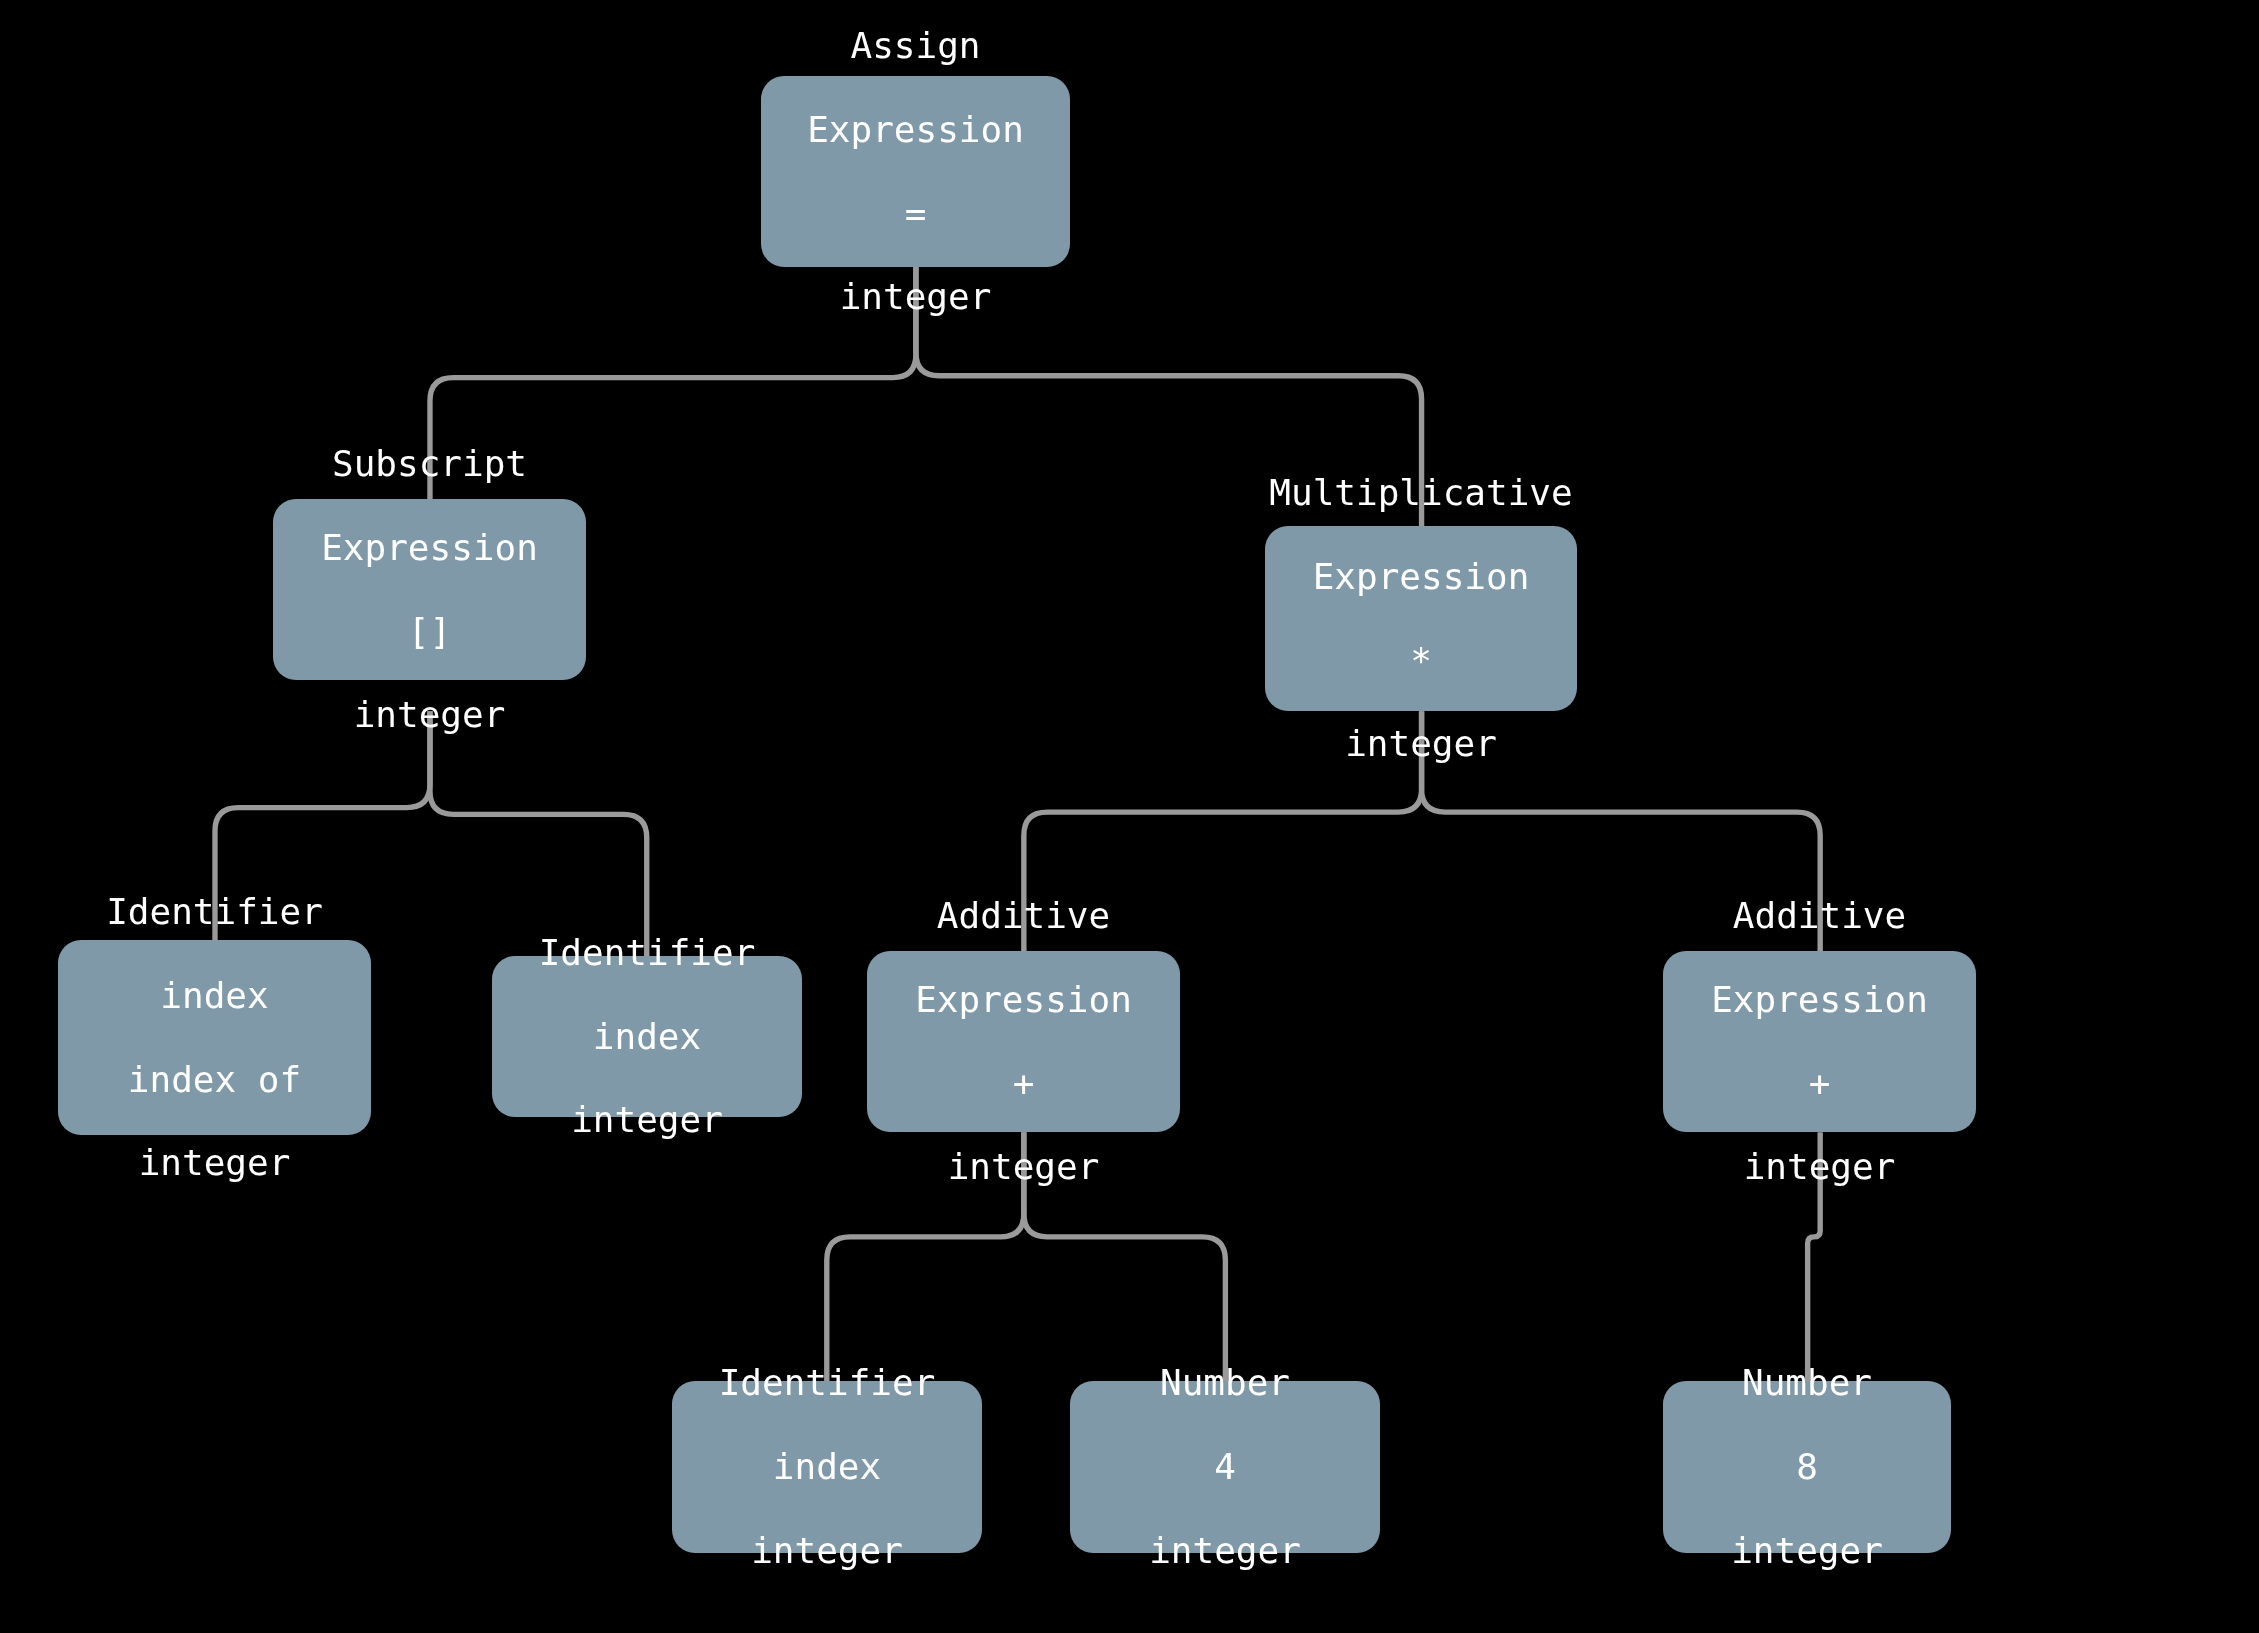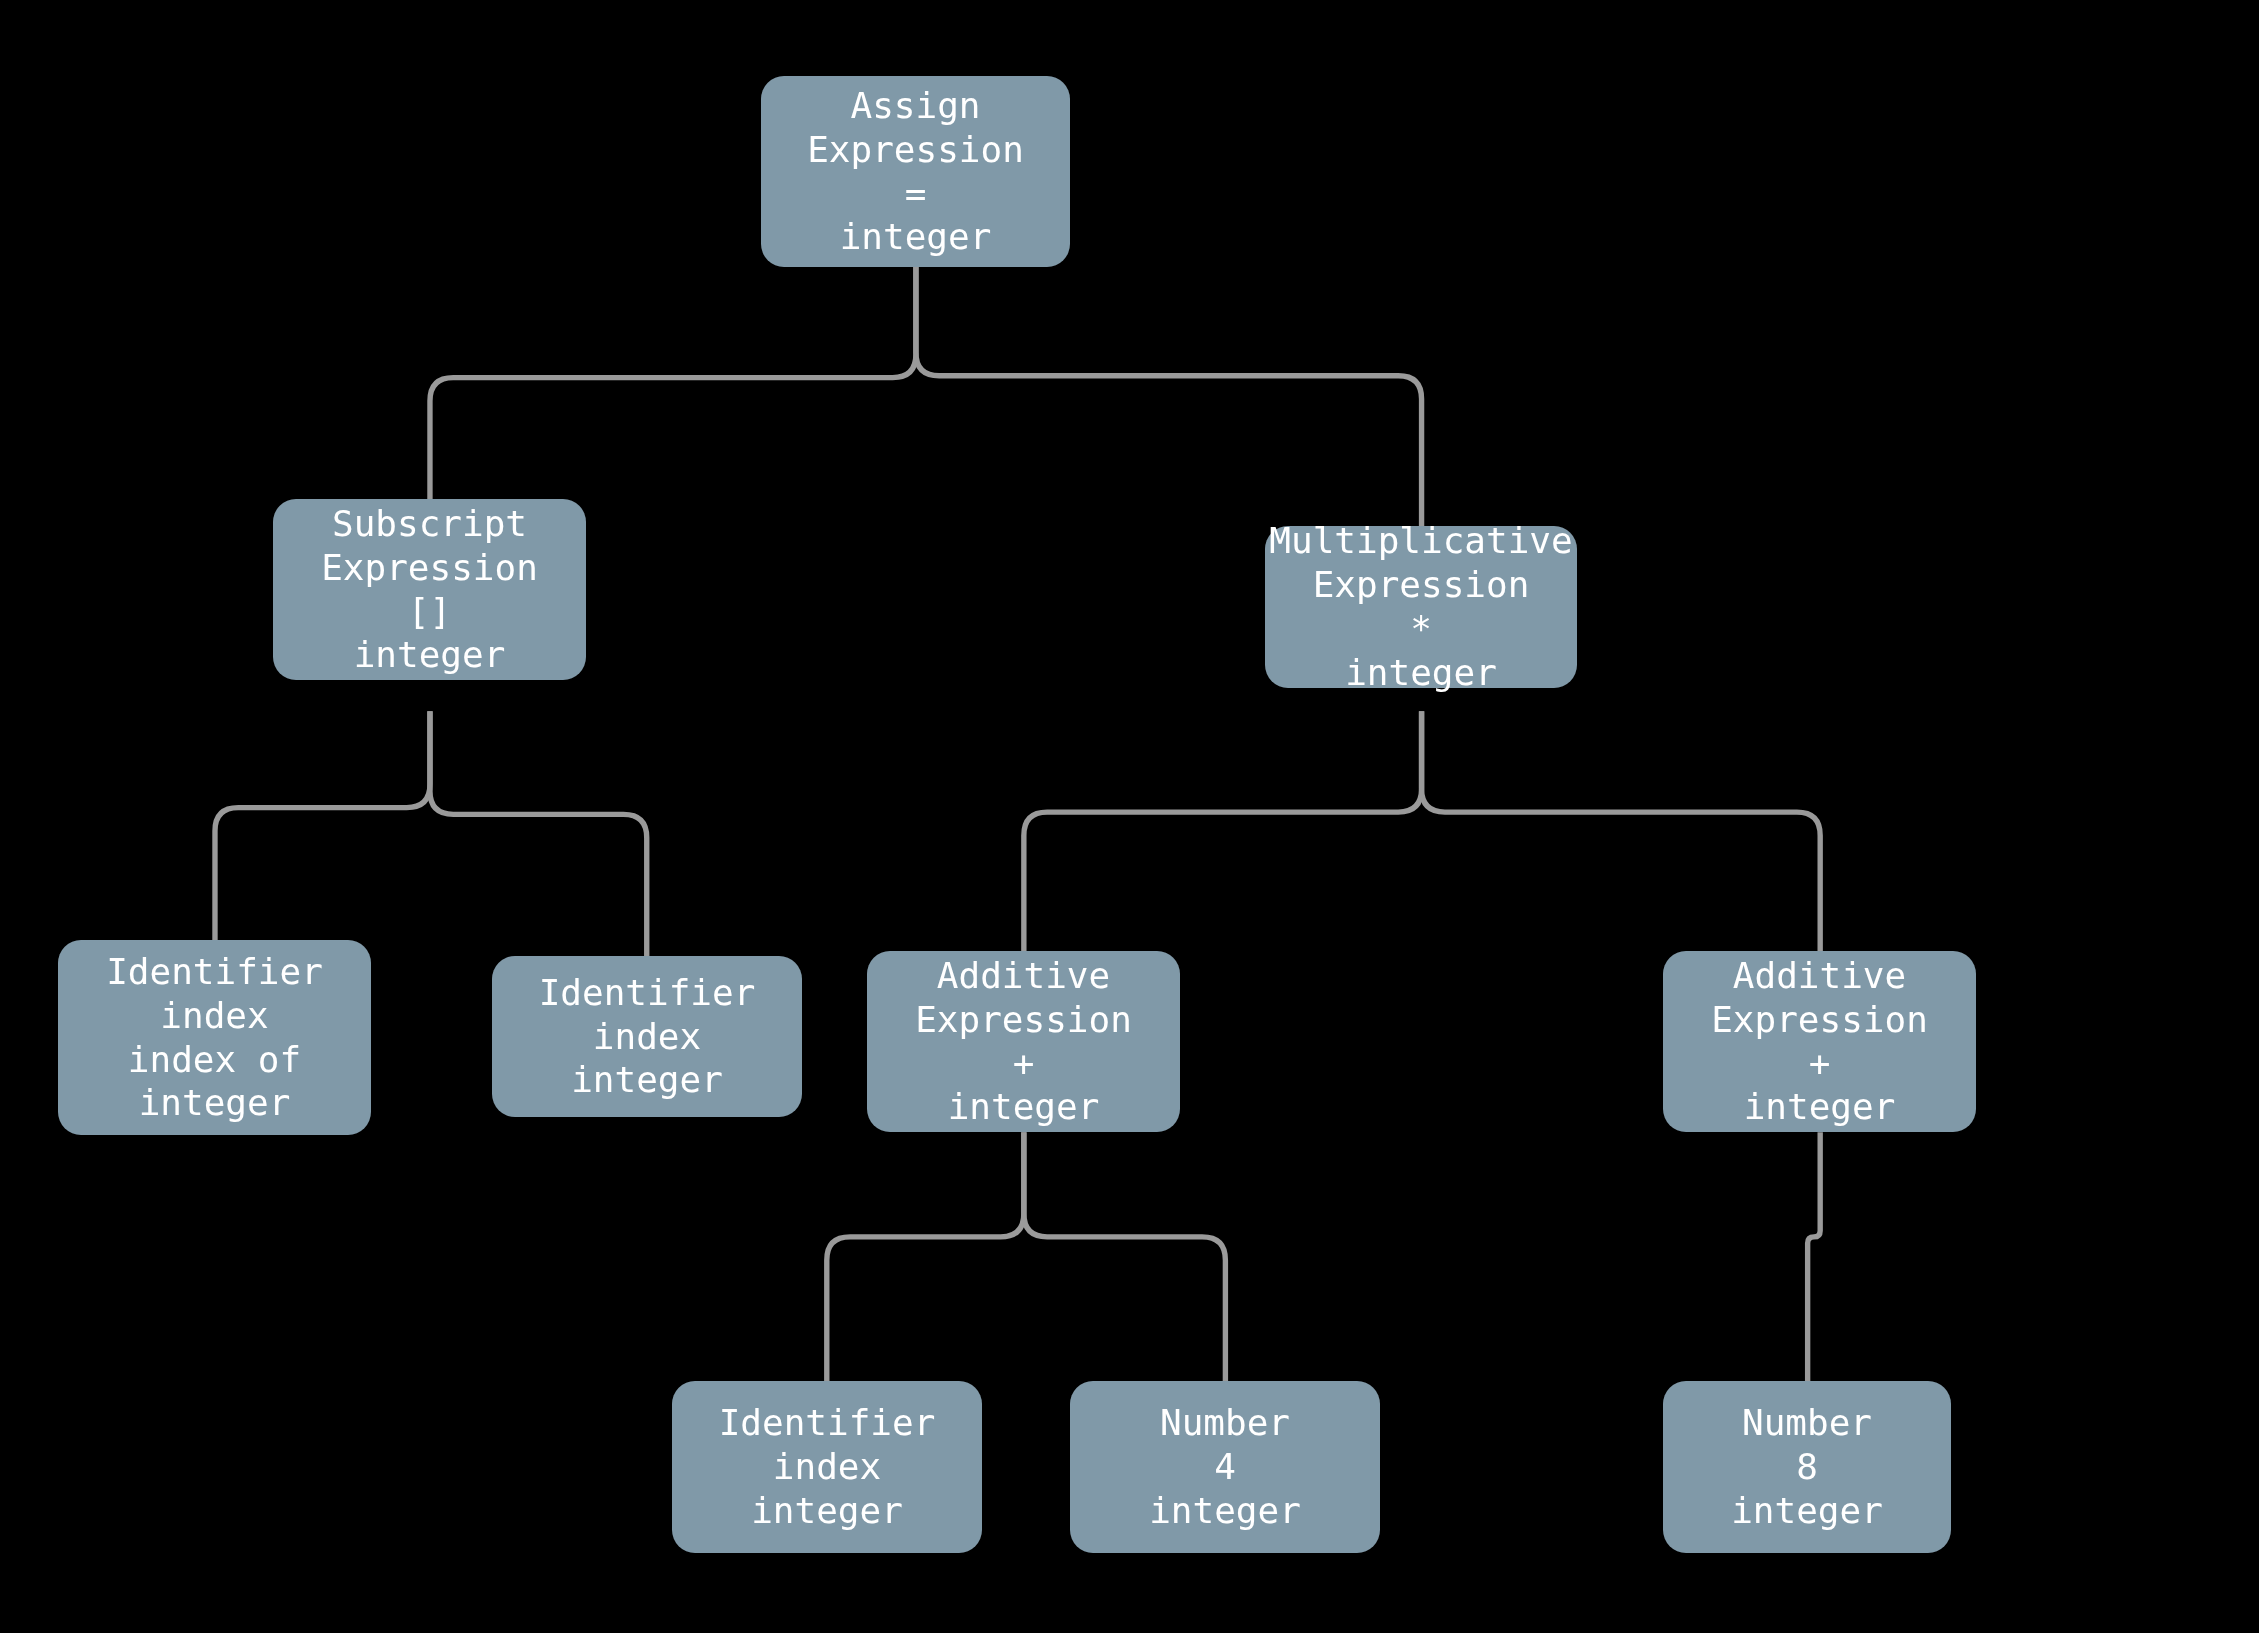--- a/index.html
+++ b/index.html
@@ -33,20 +33,21 @@
     flex-direction: column;
     align-items: center;
     justify-content: center;
     text-align: center;
     font-family: "DejaVu Sans Mono", "Liberation Mono", monospace;
     font-size: 36px;
     line-height: 1.22;
     letter-spacing: 0px;
     padding: 5.4px 12.5px;
     z-index: 2;
+    gap: 40px;
   }
   .node .ln {
     display: block;
     white-space: pre;
   }
   .node .ty {
     display: block;
     white-space: pre;
   }
 </style>
@@ -70,21 +71,21 @@
       <span class="ln">Expression</span>
       <span class="ln">=</span>
       <span class="ty">integer</span>
     </div>
     <div class="node" style="left: 273px; top: 499px; width: 313px; height: 181px; background: rgb(128, 153, 168); color: rgb(255, 255, 255);">
       <span class="ln">Subscript</span>
       <span class="ln">Expression</span>
       <span class="ln">[]</span>
       <span class="ty">integer</span>
     </div>
-    <div class="node" style="left: 1265px; top: 526px; width: 312px; height: 162px; background: rgb(128, 153, 168); color: rgb(255, 255, 255);">
+    <div class="node" style="left: 1265px; top: 526px; width: 312px; height: 185px; background: rgb(128, 153, 168); color: rgb(255, 255, 255);">
       <span class="ln">Multiplicative</span>
       <span class="ln">Expression</span>
       <span class="ln">*</span>
       <span class="ty">integer</span>
     </div>
     <div class="node" style="left: 58px; top: 940px; width: 313px; height: 195px; background: rgb(128, 153, 168); color: rgb(255, 255, 255);">
       <span class="ln">Identifier</span>
       <span class="ln">index</span>
       <span class="ty">index of</span>
       <span class="ty">integer</span>

